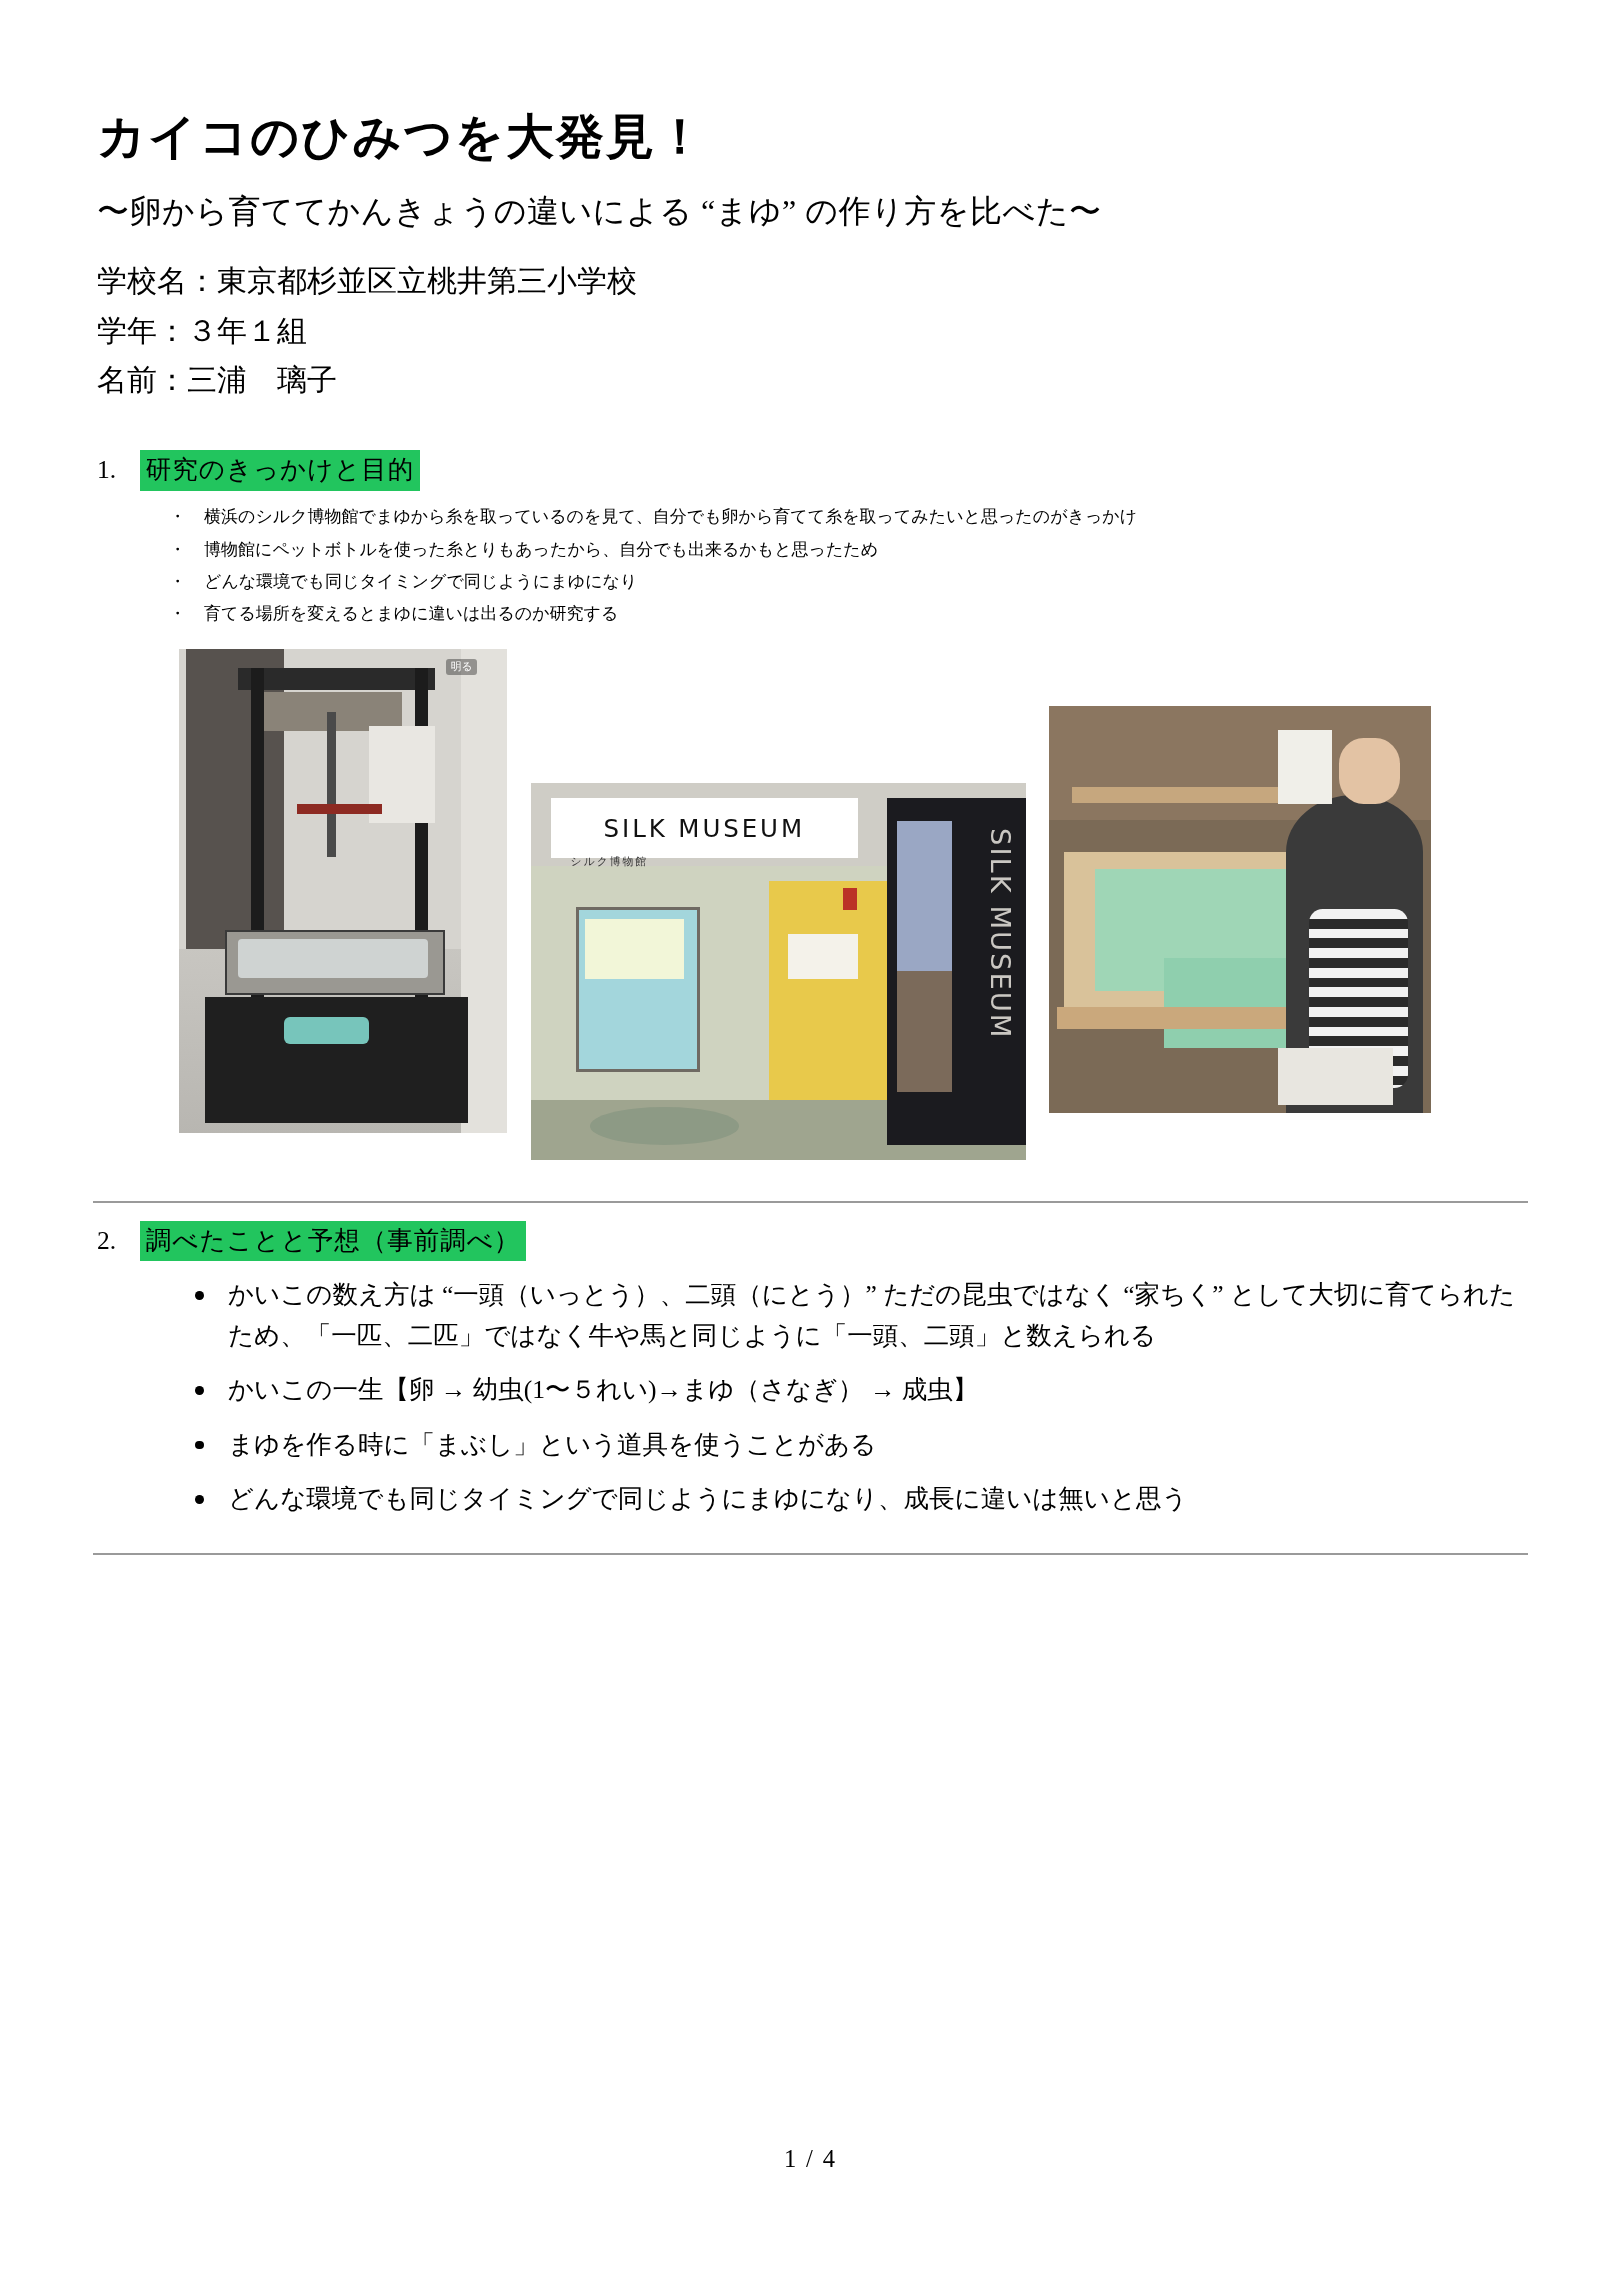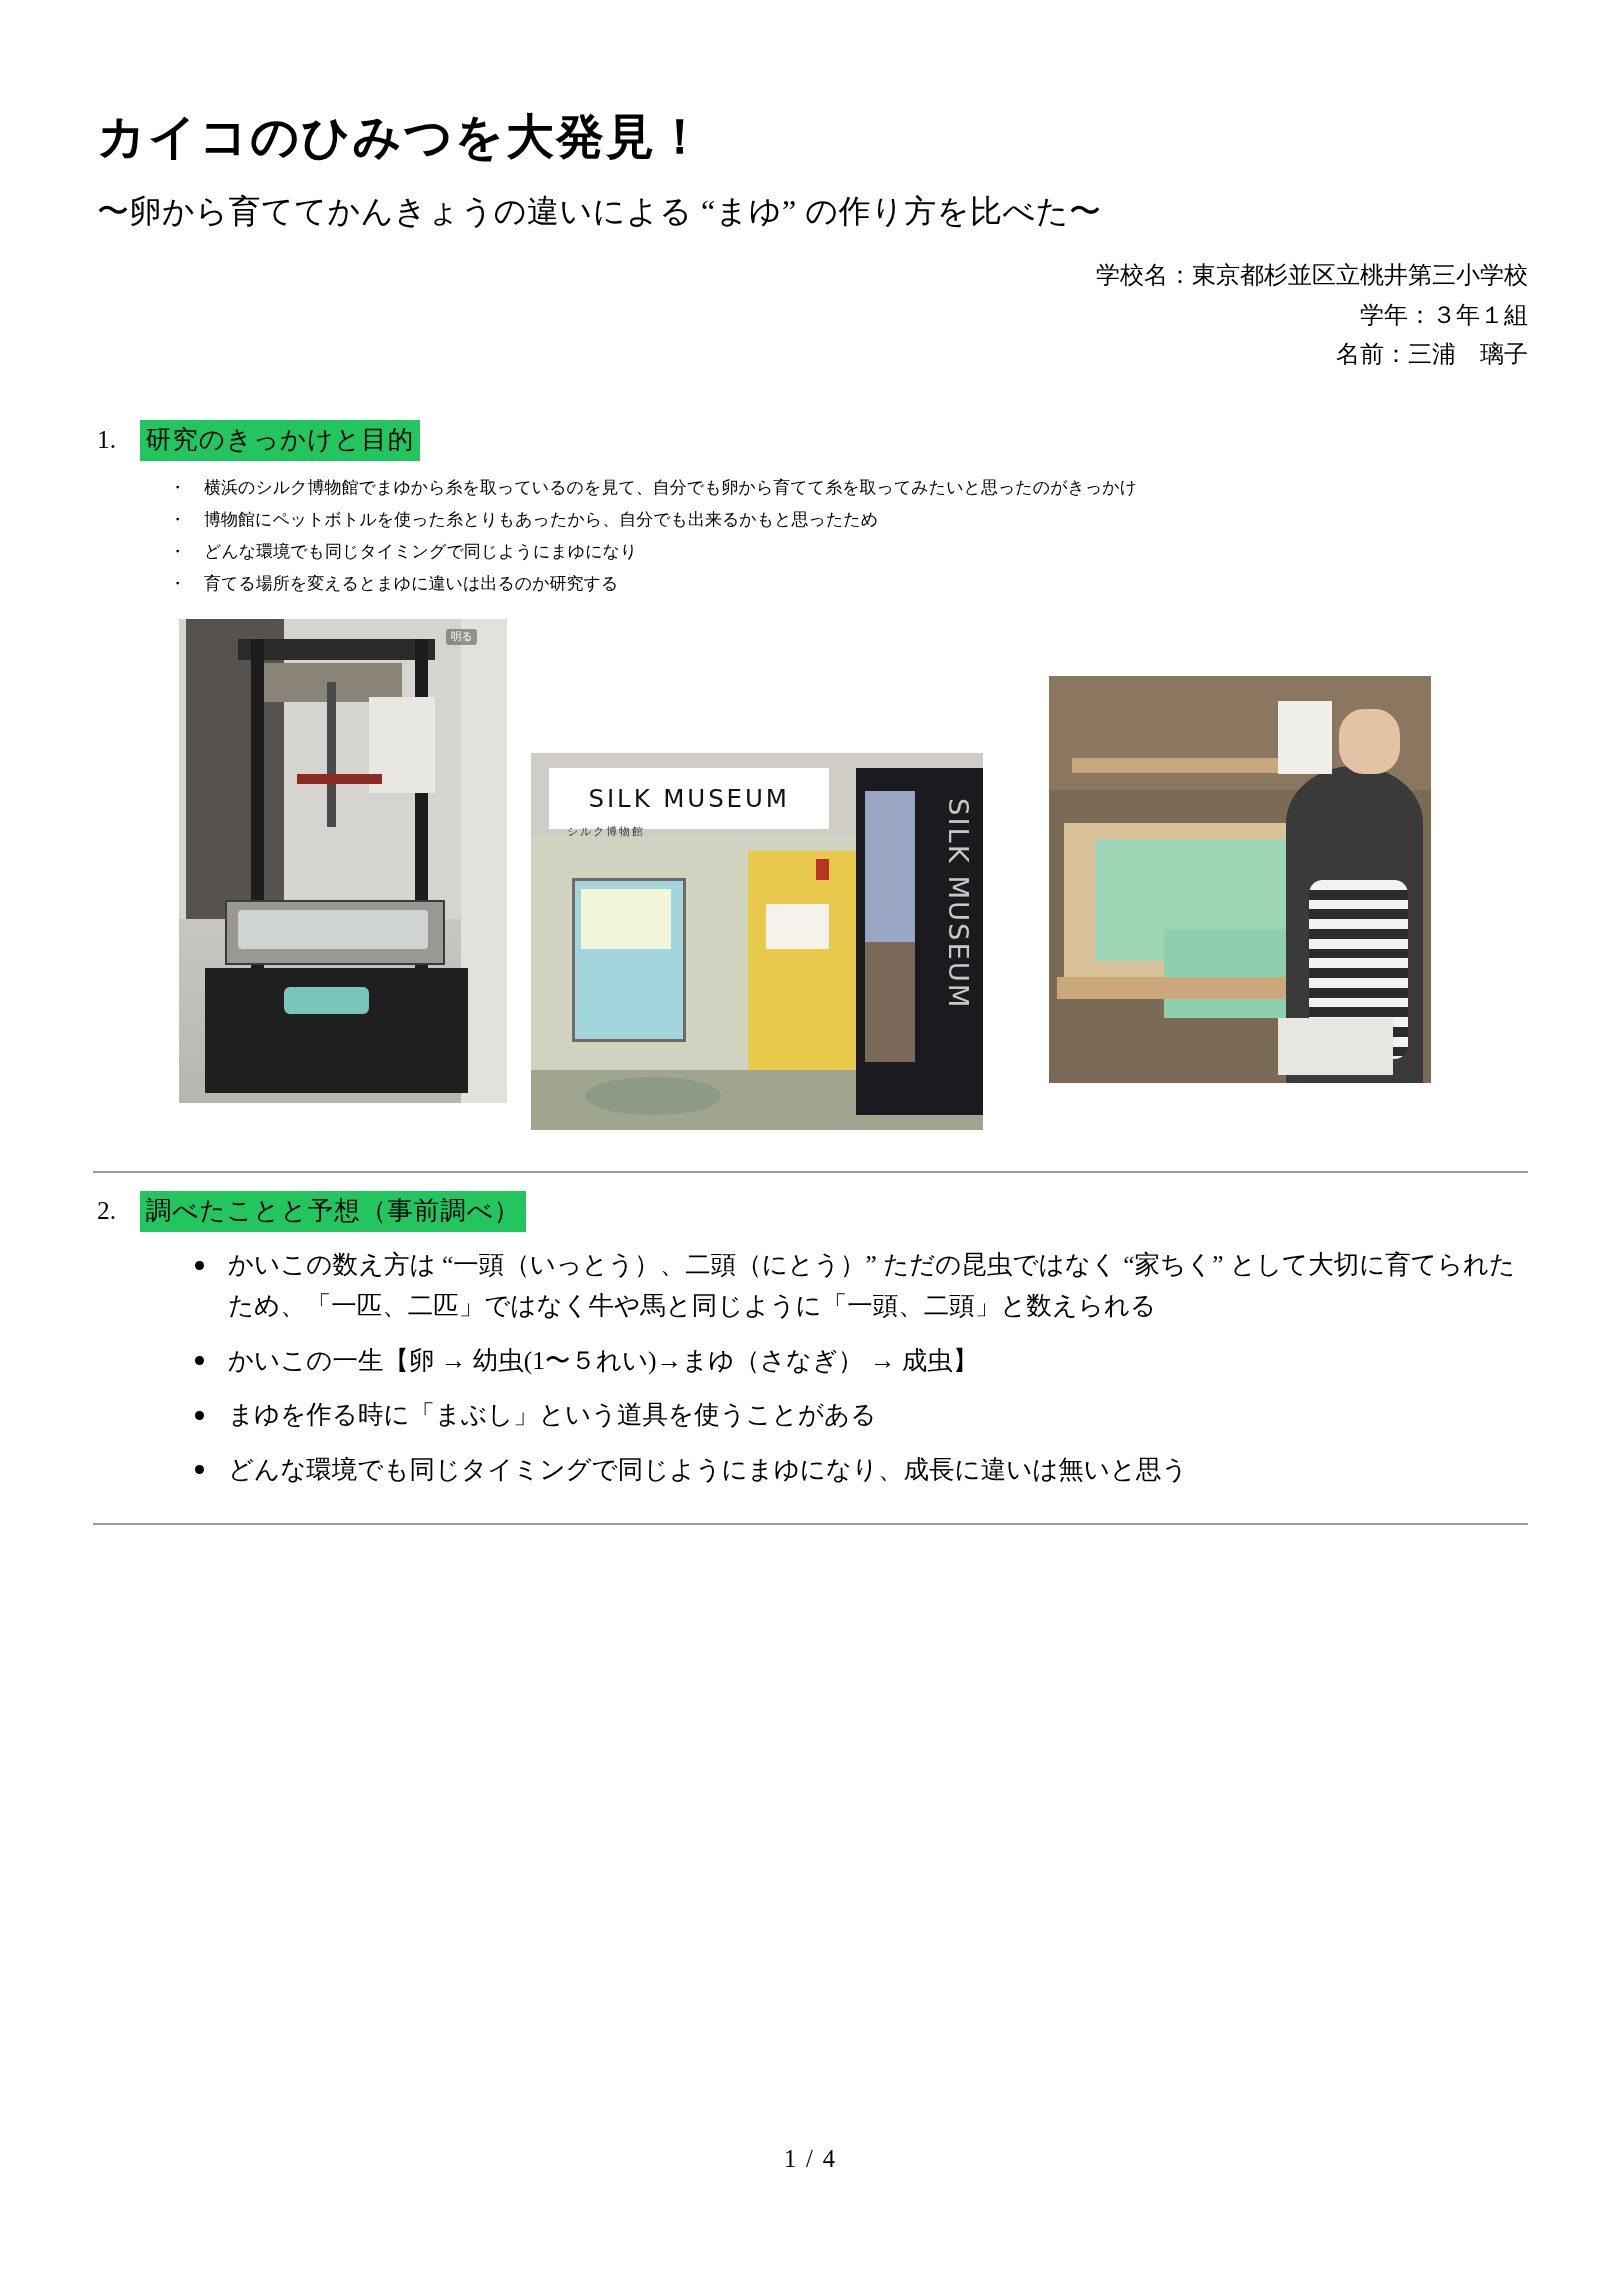--- a/index.html
+++ b/index.html
@@ -32,23 +32,22 @@
     line-height: 1.25;
   }
   .doc-subtitle {
     font-size: 32px;
     margin: 25.5px 0 0 3.9px;
     letter-spacing: 0.5px;
     line-height: 1.3;
   }
   .meta-block {
     margin: 23.5px 0 0 3.9px;
-    font-size: 24px;
+    font-size: 30px;
     line-height: 1.65;
-    text-align: right;
   }
   .section {
     margin-top: 45px;
   }
   .section-head {
     display: flex;
     align-items: baseline;
     font-size: 25.5px;
     margin-left: 3.9px;
   }
@@ -124,21 +123,21 @@
   .p1-rod { position:absolute; left:45%; top:13%; width:9.8px; height:30%; background:#4a4a4a; }
   .p1-red { position:absolute; left:36%; top:32%; width:26%; height:9.8px; background:#8d2a22; }
   .p1-stage { position:absolute; left:14%; top:58%; width:66%; height:61px; background:#9a9892; border:2.9px solid #3a3a3a; }
   .p1-tray { position:absolute; left:18%; top:60%; width:58%; height:39px; background:#cfd3d2; border-radius:3.9px; }
   .p1-base { position:absolute; left:8%; top:72%; width:80%; height:26%; background:#1f1f1f; }
   .p1-green { position:absolute; left:32%; top:76%; width:26%; height:27.4px; background:#77c5bb; border-radius:5.9px; }
   .p1-side { position:absolute; right:0; top:0; width:14%; height:100%; background:#e3e1dc; }
   .p1-note { position:absolute; left:58%; top:16%; width:20%; height:20%; background:#e9e7e2; }
   .p1-badge { position:absolute; right:9%; top:2%; font-size:10.8px; color:#fff; background:rgba(0,0,0,0.35); padding:1px 4.9px; border-radius:2.9px; font-family:"DejaVu Sans", sans-serif; }
   
-  .photo2 { left: 438px; top: 134px; width: 452px; height: 377px; }
+  .photo2 { left: 438px; top: 134px; width: 495px; height: 377px; }
   .p2-bg { position:absolute; inset:0; background:#7e7a72; }
   .p2-ceil { position:absolute; left:0; top:0; width:100%; height:22%; background:#cfcdc6; }
   .p2-sign { position:absolute; left:4%; top:4%; width:62%; height:16%; background:#ffffff; display:flex; align-items:center; justify-content:center; }
   .p2-signtext { font-family:"DejaVu Sans", "Liberation Sans", sans-serif; font-size:24.5px; letter-spacing:2.9px; color:#111; }
   .p2-signsub { position:absolute; left:8%; top:19%; font-size:10.8px; color:#333; letter-spacing:2px; font-family:"DejaVu Sans", sans-serif; }
   .p2-wall { position:absolute; left:0; top:22%; width:72%; height:62%; background:#cfd3c0; }
   .p2-door { position:absolute; left:9%; top:33%; width:24%; height:42%; background:#a3d6dc; border:3.9px solid #6f6a63; }
   .p2-doorglow { position:absolute; left:11%; top:36%; width:20%; height:16%; background:#f2f6d8; }
   .p2-yellow { position:absolute; left:48%; top:26%; width:24%; height:58%; background:#e8c94b; }
   .p2-small { position:absolute; left:52%; top:40%; width:14%; height:12%; background:#f4f2ea; }

